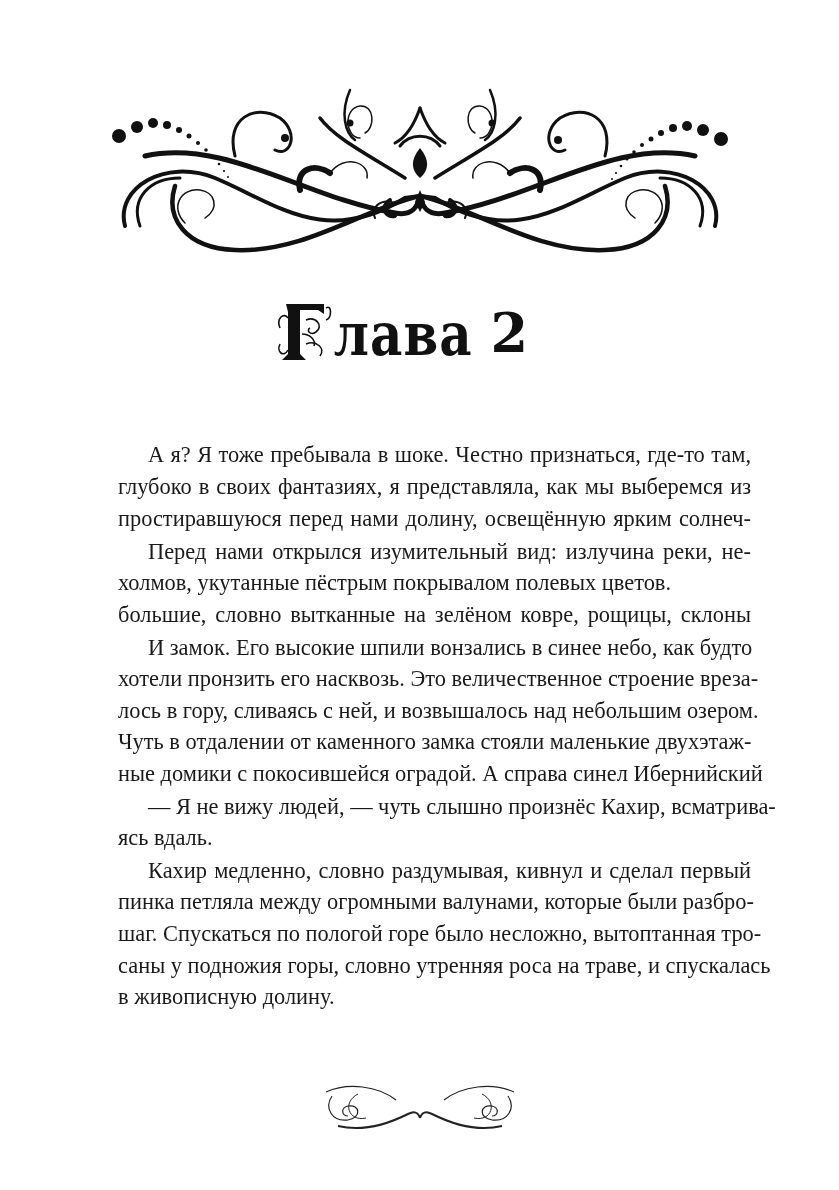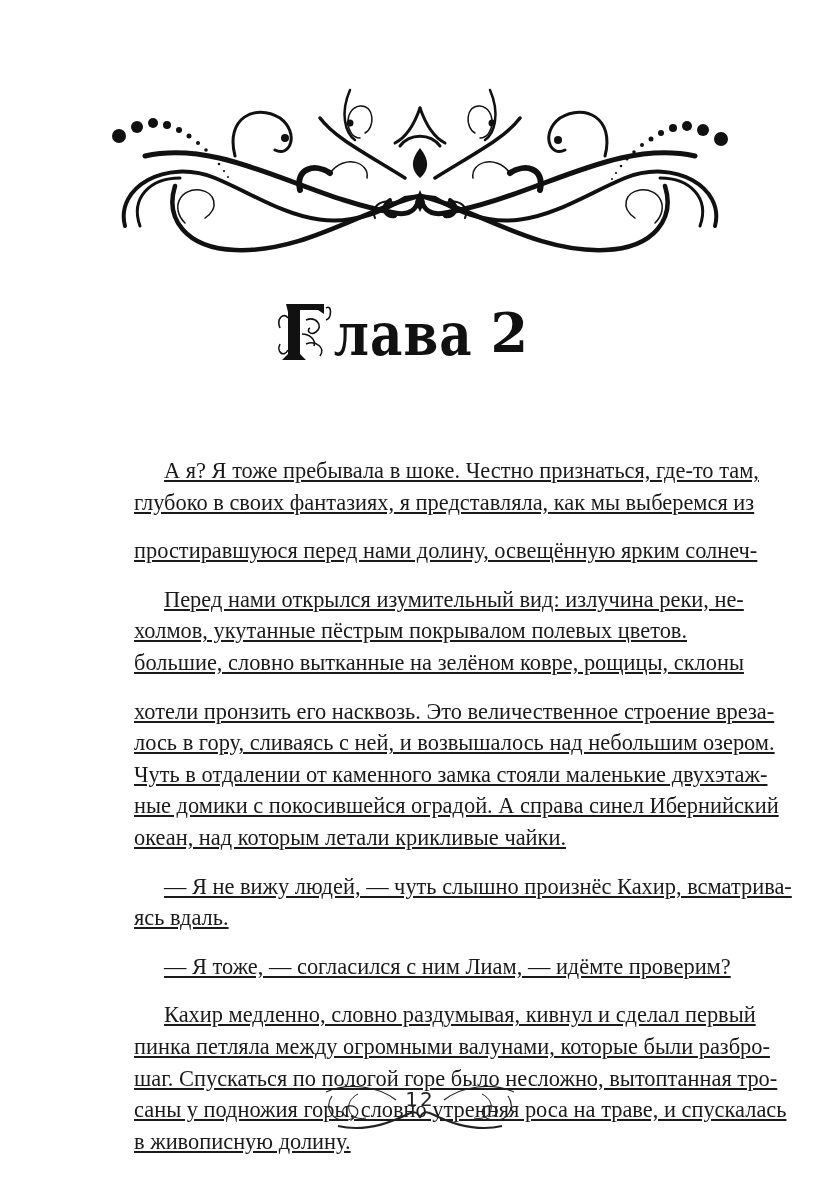--- a/index.html
+++ b/index.html
@@ -3,21 +3,21 @@
 <meta charset="utf-8">
 <style>
   html,body{margin:0;padding:0;background:#ffffff;}
   body{width:839px;height:1190px;position:relative;overflow:hidden;font-family:"Liberation Serif","DejaVu Serif",serif;color:#1a1a1a;}
   .ornament-top{position:absolute;left:105px;top:78px;width:630px;height:185px;}
   .chapter-title{position:absolute;left:0;top:300px;width:708px;text-align:center;height:80px;margin-left:48px;}
   .dropcap{display:inline-block;width:58px;height:66px;vertical-align:middle;position:relative;top:-2px;}
   .title-rest{font-family:"DejaVu Serif",serif;font-weight:bold;font-size:50px;letter-spacing:1px;vertical-align:middle;color:#111;transform:scaleY(1.2);display:inline-block;}
   .title-num{font-family:"DejaVu Serif",serif;font-weight:bold;font-size:54px;margin-left:18px;vertical-align:middle;color:#111;display:inline-block;}
   .body-text{position:absolute;left:87px;top:438px;width:665px;font-size:22.4px;line-height:31.6px;}
-  .para{margin:17px;text-indent:30px;text-align:justify;text-align-last:left;text-decoration:underline;}
+  .para{margin:1px;text-indent:30px;text-align:justify;text-align-last:left;}
   .line{display:block;text-align:justify;text-align-last:justify;white-space:nowrap;}
   .line.last{text-align-last:left;}
   .line.first{padding-left:30px;}
   .footer{position:absolute;left:318px;top:1078px;width:204px;height:56px;}
   .page-number{position:absolute;left:0;top:9px;width:204px;text-align:center;font-family:"DejaVu Sans",sans-serif;font-size:20px;color:#222;letter-spacing:2px;}
 </style>
 </head>
 <body>
 
 <svg class="ornament-top" viewBox="0 0 630 185" xmlns="http://www.w3.org/2000/svg" fill="none" stroke="#111" stroke-linecap="round">
@@ -112,32 +112,29 @@
   </div>
   <div class="para">
     <span class="line">простиравшуюся перед нами долину, освещённую ярким солнеч-</span>
   </div>
   <div class="para">
     <span class="line first">Перед нами открылся изумительный вид: излучина реки, не-</span>
     <span class="line last">холмов, укутанные пёстрым покрывалом полевых цветов.</span>
     <span class="line">большие, словно вытканные на зелёном ковре, рощицы, склоны</span>
   </div>
   <div class="para">
+    <span class="line first">И замок. Его высокие шпили вонзались в синее небо, как будто</span>
     <span class="line">хотели пронзить его насквозь. Это величественное строение вреза-</span>
     <span class="line">лось в гору, сливаясь с ней, и возвышалось над небольшим озером.</span>
     <span class="line">Чуть в отдалении от каменного замка стояли маленькие двухэтаж-</span>
     <span class="line">ные домики с покосившейся оградой. А справа синел Ибернийский</span>
-    <span class="line last">океан, над которым летали крикливые чайки.</span>
   </div>
   <div class="para">
     <span class="line first">— Я не вижу людей, — чуть слышно произнёс Кахир, всматрива-</span>
     <span class="line last">ясь вдаль.</span>
-  </div>
-  <div class="para">
-    <span class="line first last">— Я тоже, — согласился с ним Лиам, — идёмте проверим?</span>
   </div>
   <div class="para">
     <span class="line first">Кахир медленно, словно раздумывая, кивнул и сделал первый</span>
     <span class="line">пинка петляла между огромными валунами, которые были разбро-</span>
     <span class="line">шаг. Спускаться по пологой горе было несложно, вытоптанная тро-</span>
     <span class="line">саны у подножия горы, словно утренняя роса на траве, и спускалась</span>
     <span class="line last">в живописную долину.</span>
   </div>
 </div>
 
@@ -145,14 +142,13 @@
   <svg width="204" height="56" viewBox="0 0 204 56" xmlns="http://www.w3.org/2000/svg" fill="none" stroke="#222">
     <path d="M8 14 C30 4 60 8 78 22" stroke-width="1.2"></path>
     <path d="M14 18 C6 30 14 44 30 42 C44 40 42 26 30 28 C22 30 24 38 30 38" stroke-width="1.2"></path>
     <path d="M20 48 C45 54 70 46 90 36 C96 33 100 34 102 40" stroke-width="2"></path>
     <path d="M40 16 C24 24 30 44 48 40" stroke-width="1"></path>
     <path d="M196 14 C174 4 144 8 126 22" stroke-width="1.2"></path>
     <path d="M190 18 C198 30 190 44 174 42 C160 40 162 26 174 28 C182 30 180 38 174 38" stroke-width="1.2"></path>
     <path d="M184 48 C159 54 134 46 114 36 C108 33 104 34 102 40" stroke-width="2"></path>
     <path d="M164 16 C180 24 174 44 156 40" stroke-width="1"></path>
   </svg>
-  <div class="page-number">12</div>
 </div>
 
 </body></html>

